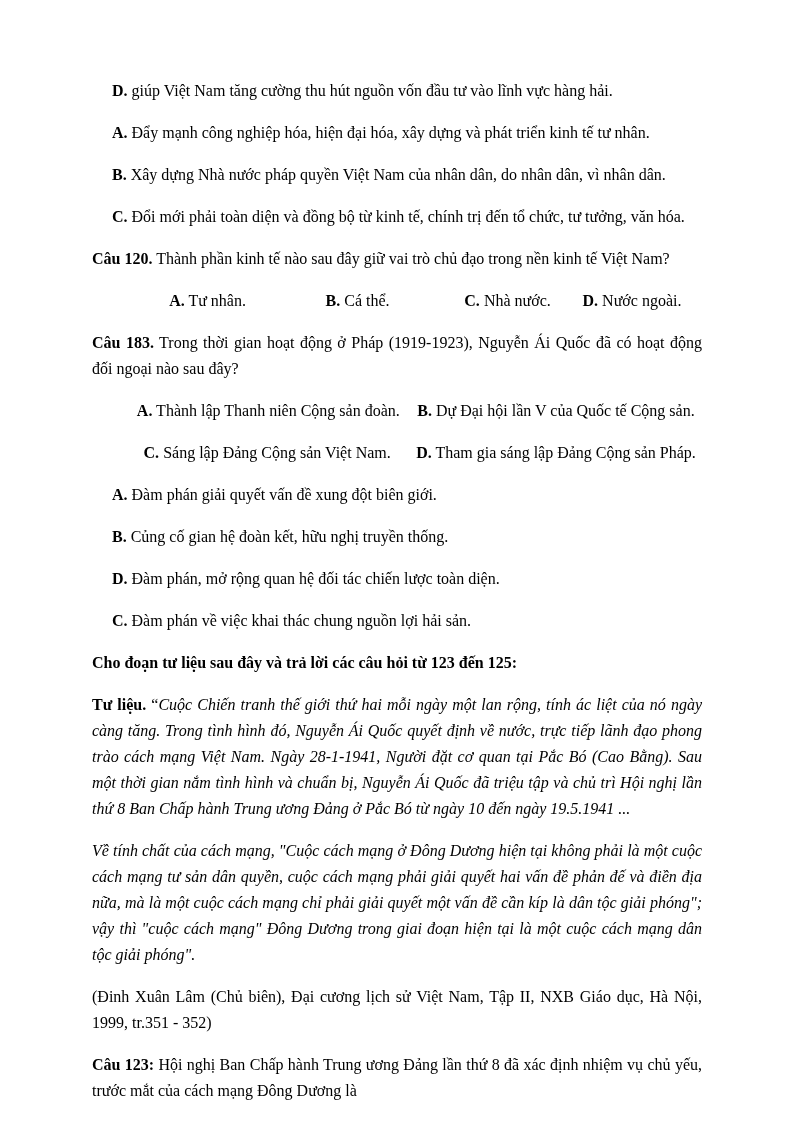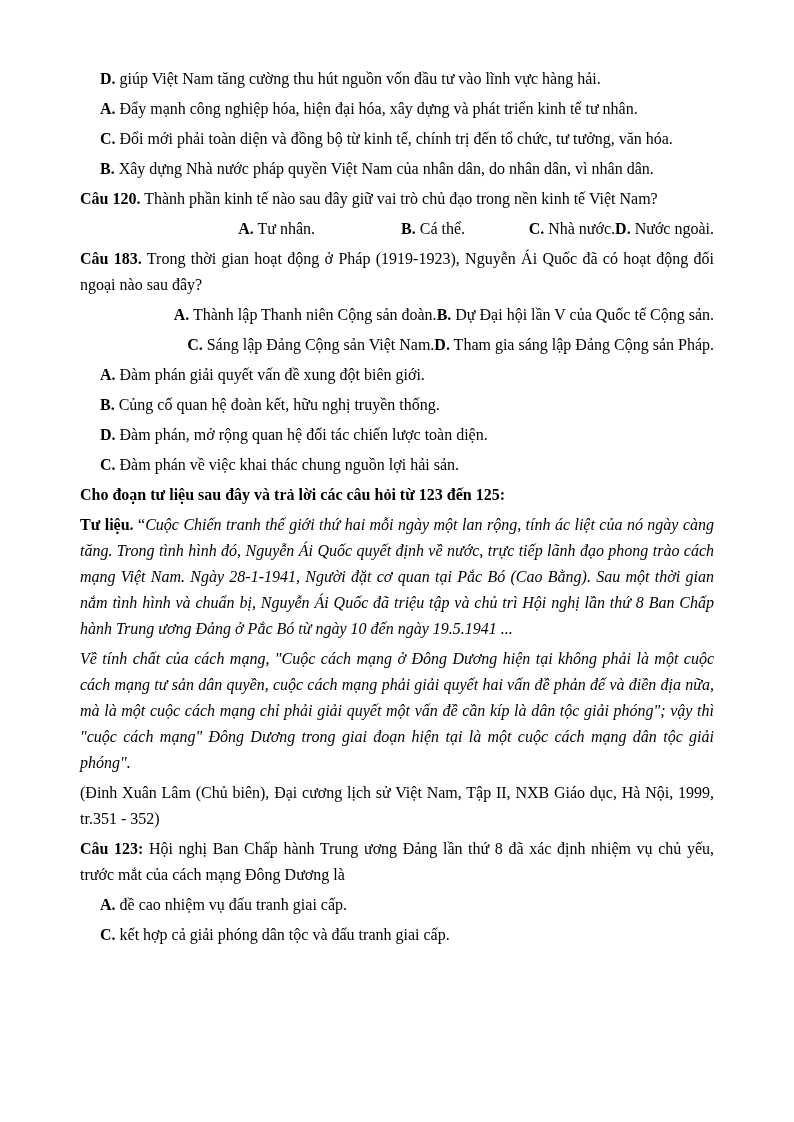--- a/index.html
+++ b/index.html
@@ -16,31 +16,31 @@
     overflow: hidden;
   }
   .page {
     box-sizing: border-box;
     width: 794px;
     height: 1122px;
     padding: 62px 76px 0 76px;
     background: #ffffff;
   }
   .page p {
-    margin: 4px;
+    margin: 16px;
     line-height: 26px;
     text-align: justify;
   }
   p.option {
     text-indent: 20px;
     text-align: left;
   }
   p.options4, p.options2 {
     padding-left: 20px;
-    text-align: right;
+    text-align: center;
   }
   .options4 .cell {
     display: inline-block;
     width: 150px;
     white-space: nowrap;
     vertical-align: baseline;
   }
   .options4 .cell:last-child { width: auto; }
   .options2 .cell {
     display: inline-block;
@@ -51,29 +51,29 @@
   .options2 .cell:last-child { width: auto; }
   .b { font-weight: bold; }
   .i { font-style: italic; }
 </style>
 </head>
 <body>
 
 <div class="page">
     <p class="option"><span class="b">D.</span><span> giúp Việt Nam tăng cường thu hút nguồn vốn đầu tư vào lĩnh vực hàng hải.</span></p>
     <p class="option"><span class="b">A.</span><span> Đẩy mạnh công nghiệp hóa, hiện đại hóa, xây dựng và phát triển kinh tế tư nhân.</span></p>
+    <p class="option"><span class="b">B.</span><span> Xây dựng Nhà nước pháp quyền Việt Nam của nhân dân, do nhân dân, vì nhân dân.</span></p>
     <p class="option"><span class="b">C.</span><span> Đổi mới phải toàn diện và đồng bộ từ kinh tế, chính trị đến tổ chức, tư tưởng, văn hóa.</span></p>
-    <p class="option"><span class="b">B.</span><span> Xây dựng Nhà nước pháp quyền Việt Nam của nhân dân, do nhân dân, vì nhân dân.</span></p>
     <p class="para"><span class="b">Câu 120.</span><span> Thành phần kinh tế nào sau đây giữ vai trò chủ đạo trong nền kinh tế Việt Nam?</span></p>
     <p class="options4"><span class="cell"><span class="b">A.</span><span> Tư nhân.</span></span><span class="cell"><span class="b">B.</span><span> Cá thể.</span></span><span class="cell"><span class="b">C.</span><span> Nhà nước.</span></span><span class="cell"><span class="b">D.</span><span> Nước ngoài.</span></span></p>
     <p class="para"><span class="b">Câu 183.</span><span> Trong thời gian hoạt động ở Pháp (1919-1923), Nguyễn Ái Quốc đã có hoạt động đối ngoại nào sau đây?</span></p>
     <p class="options2"><span class="cell"><span class="b">A.</span><span> Thành lập Thanh niên Cộng sản đoàn.</span></span><span class="cell"><span class="b">B.</span><span> Dự Đại hội lần V của Quốc tế Cộng sản.</span></span></p>
     <p class="options2"><span class="cell"><span class="b">C.</span><span> Sáng lập Đảng Cộng sản Việt Nam.</span></span><span class="cell"><span class="b">D.</span><span> Tham gia sáng lập Đảng Cộng sản Pháp.</span></span></p>
     <p class="option"><span class="b">A.</span><span> Đàm phán giải quyết vấn đề xung đột biên giới.</span></p>
-    <p class="option"><span class="b">B.</span><span> Củng cố quan hệ đoàn kết, hữu nghị truyền thống.</span></p>
+    <p class="option"><span class="b">B.</span><span> Củng cố gian hệ đoàn kết, hữu nghị truyền thống.</span></p>
     <p class="option"><span class="b">D.</span><span> Đàm phán, mở rộng quan hệ đối tác chiến lược toàn diện.</span></p>
     <p class="option"><span class="b">C.</span><span> Đàm phán về việc khai thác chung nguồn lợi hải sản.</span></p>
     <p class="para"><span class="b">Cho đoạn tư liệu sau đây và trả lời các câu hỏi từ 123 đến 125:</span></p>
     <p class="para"><span class="b">Tư liệu. </span><span>“</span><span class="i">Cuộc Chiến tranh thế giới thứ hai mỗi ngày một lan rộng, tính ác liệt của nó ngày càng tăng. Trong tình hình đó, Nguyễn Ái Quốc quyết định về nước, trực tiếp lãnh đạo phong trào cách mạng Việt Nam. Ngày 28-1-1941, Người đặt cơ quan tại Pắc Bó (Cao Bằng). Sau một thời gian nắm tình hình và chuẩn bị, Nguyễn Ái Quốc đã triệu tập và chủ trì Hội nghị lần thứ 8 Ban Chấp hành Trung ương Đảng ở Pắc Bó từ ngày 10 đến ngày 19.5.1941 ...</span></p>
     <p class="para"><span class="i">Về tính chất của cách mạng, "Cuộc cách mạng ở Đông Dương hiện tại không phải là một cuộc cách mạng tư sản dân quyền, cuộc cách mạng phải giải quyết hai vấn đề phản đế và điền địa nữa, mà là một cuộc cách mạng chỉ phải giải quyết một vấn đề cần kíp là dân tộc giải phóng"; vậy thì "cuộc cách mạng" Đông Dương trong giai đoạn hiện tại là một cuộc cách mạng dân tộc giải phóng".</span></p>
     <p class="para"><span>(Đinh Xuân Lâm (Chủ biên), Đại cương lịch sử Việt Nam, Tập II, NXB Giáo dục, Hà Nội, 1999, tr.351 - 352)</span></p>
     <p class="para"><span class="b">Câu 123:</span><span> Hội nghị Ban Chấp hành Trung ương Đảng lần thứ 8 đã xác định nhiệm vụ chủ yếu, trước mắt của cách mạng Đông Dương là</span></p>
     <p class="option"><span class="b">A.</span><span> đề cao nhiệm vụ đấu tranh giai cấp.</span></p>
     <p class="option"><span class="b">C.</span><span> kết hợp cả giải phóng dân tộc và đấu tranh giai cấp.</span></p>
   </div>

